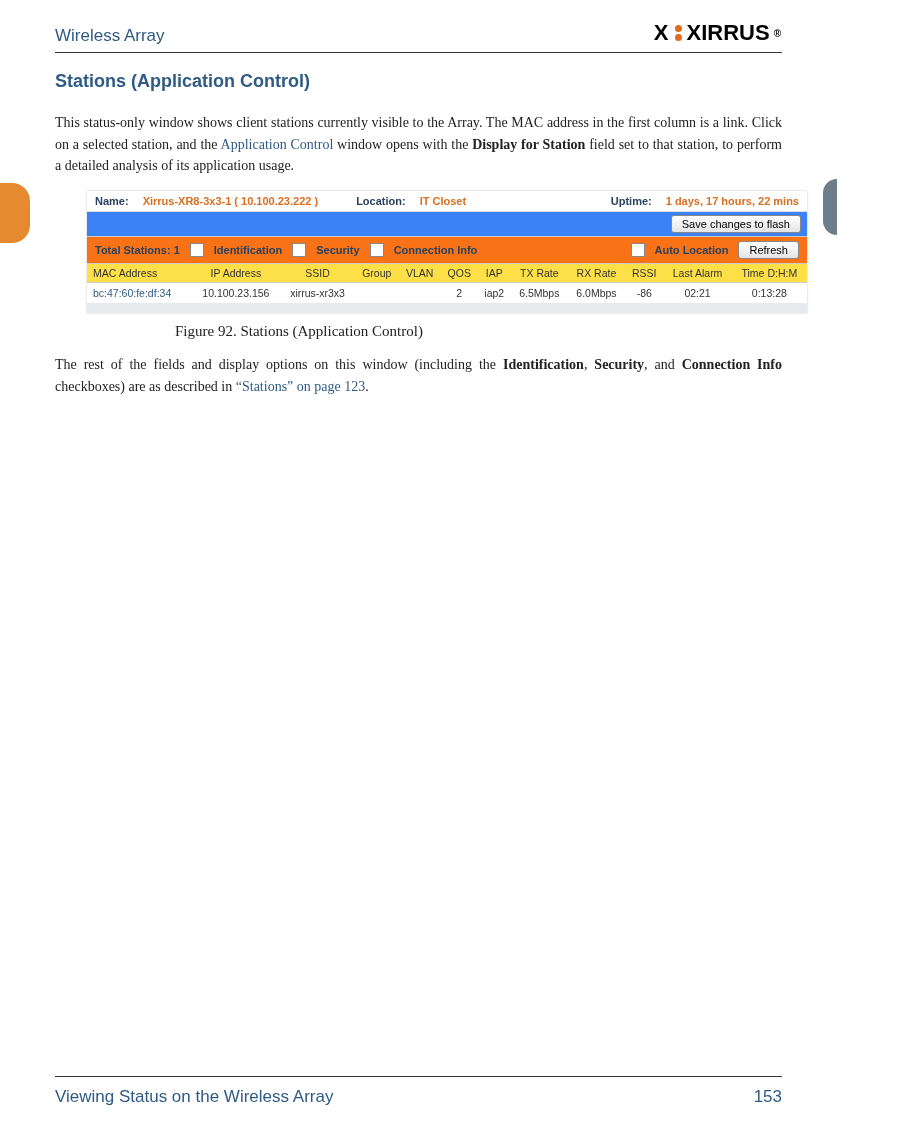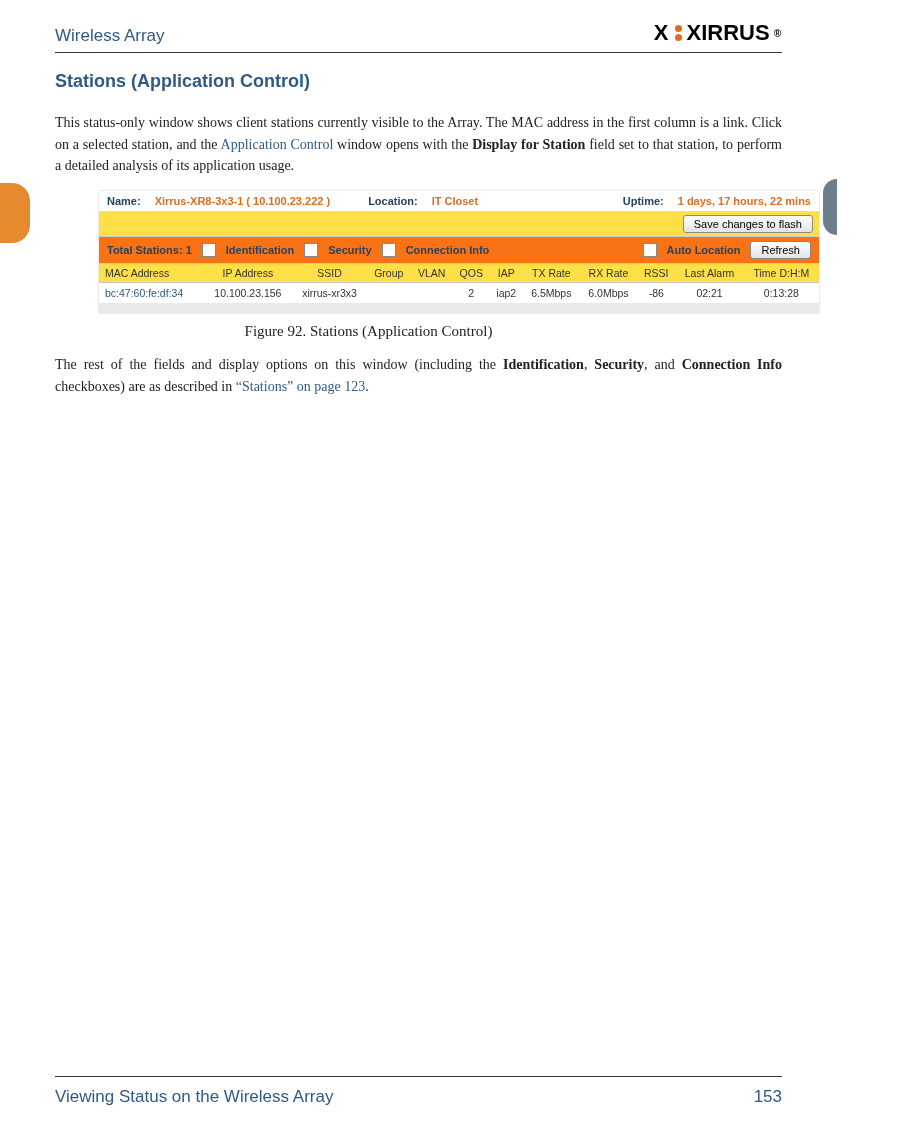--- a/index.html
+++ b/index.html
@@ -87,39 +87,39 @@
     right: -55px;
     top: -12px;
     width: 14px;
     height: 56px;
     background: #6c7e8c;
     border-top-left-radius: 14px;
     border-bottom-left-radius: 14px;
   }
   .screenshot {
     width: 720px;
-    margin-left: 44px;
+    margin-left: 32px;
     background: #fff;
     font-family: Arial, Helvetica, sans-serif;
     font-size: 11px;
     box-shadow: 0 0 2px rgba(0,0,0,.25);
   }
   .ss-row1 {
     display: flex;
     align-items: center;
     padding: 4px 8px;
     gap: 14px;
     background: #fff;
   }
   .ss-lbl { color: #26425f; font-weight: bold; font-size: 11px; }
   .ss-val { color: #d86f22; font-weight: bold; font-size: 11px; }
   .ss-row2 {
     display: flex;
     justify-content: flex-end;
-    background: #fde047;
+    background: #3b82f6;
     padding: 3px 6px;
     border-top: 1px solid #ddd;
   }
   .ss-btn {
     font-family: Arial, sans-serif;
     font-size: 11px;
     padding: 2px 10px;
     background: linear-gradient(#fff,#e4e4e4);
     border: 1px solid #888;
     border-radius: 3px;
@@ -157,21 +157,21 @@
     text-align: center;
     font-size: 10.5px;
   }
   .ss-table td.mac, .ss-table th.mac { text-align: left; padding-left: 6px; }
   .ss-table td.mac { color: #2f5a83; }
   .ss-foot {
     height: 10px;
     background: #e7eaed;
   }
   .fig-caption {
-    text-align: center;
+    text-align: left;
     font-size: 15px;
     margin-top: 10px;
     margin-bottom: 14px;
     margin-left: 120px;
     margin-right: 220px;
     white-space: nowrap;
   }
   .bottom-bar {
     position: absolute;
     bottom: 30px;

